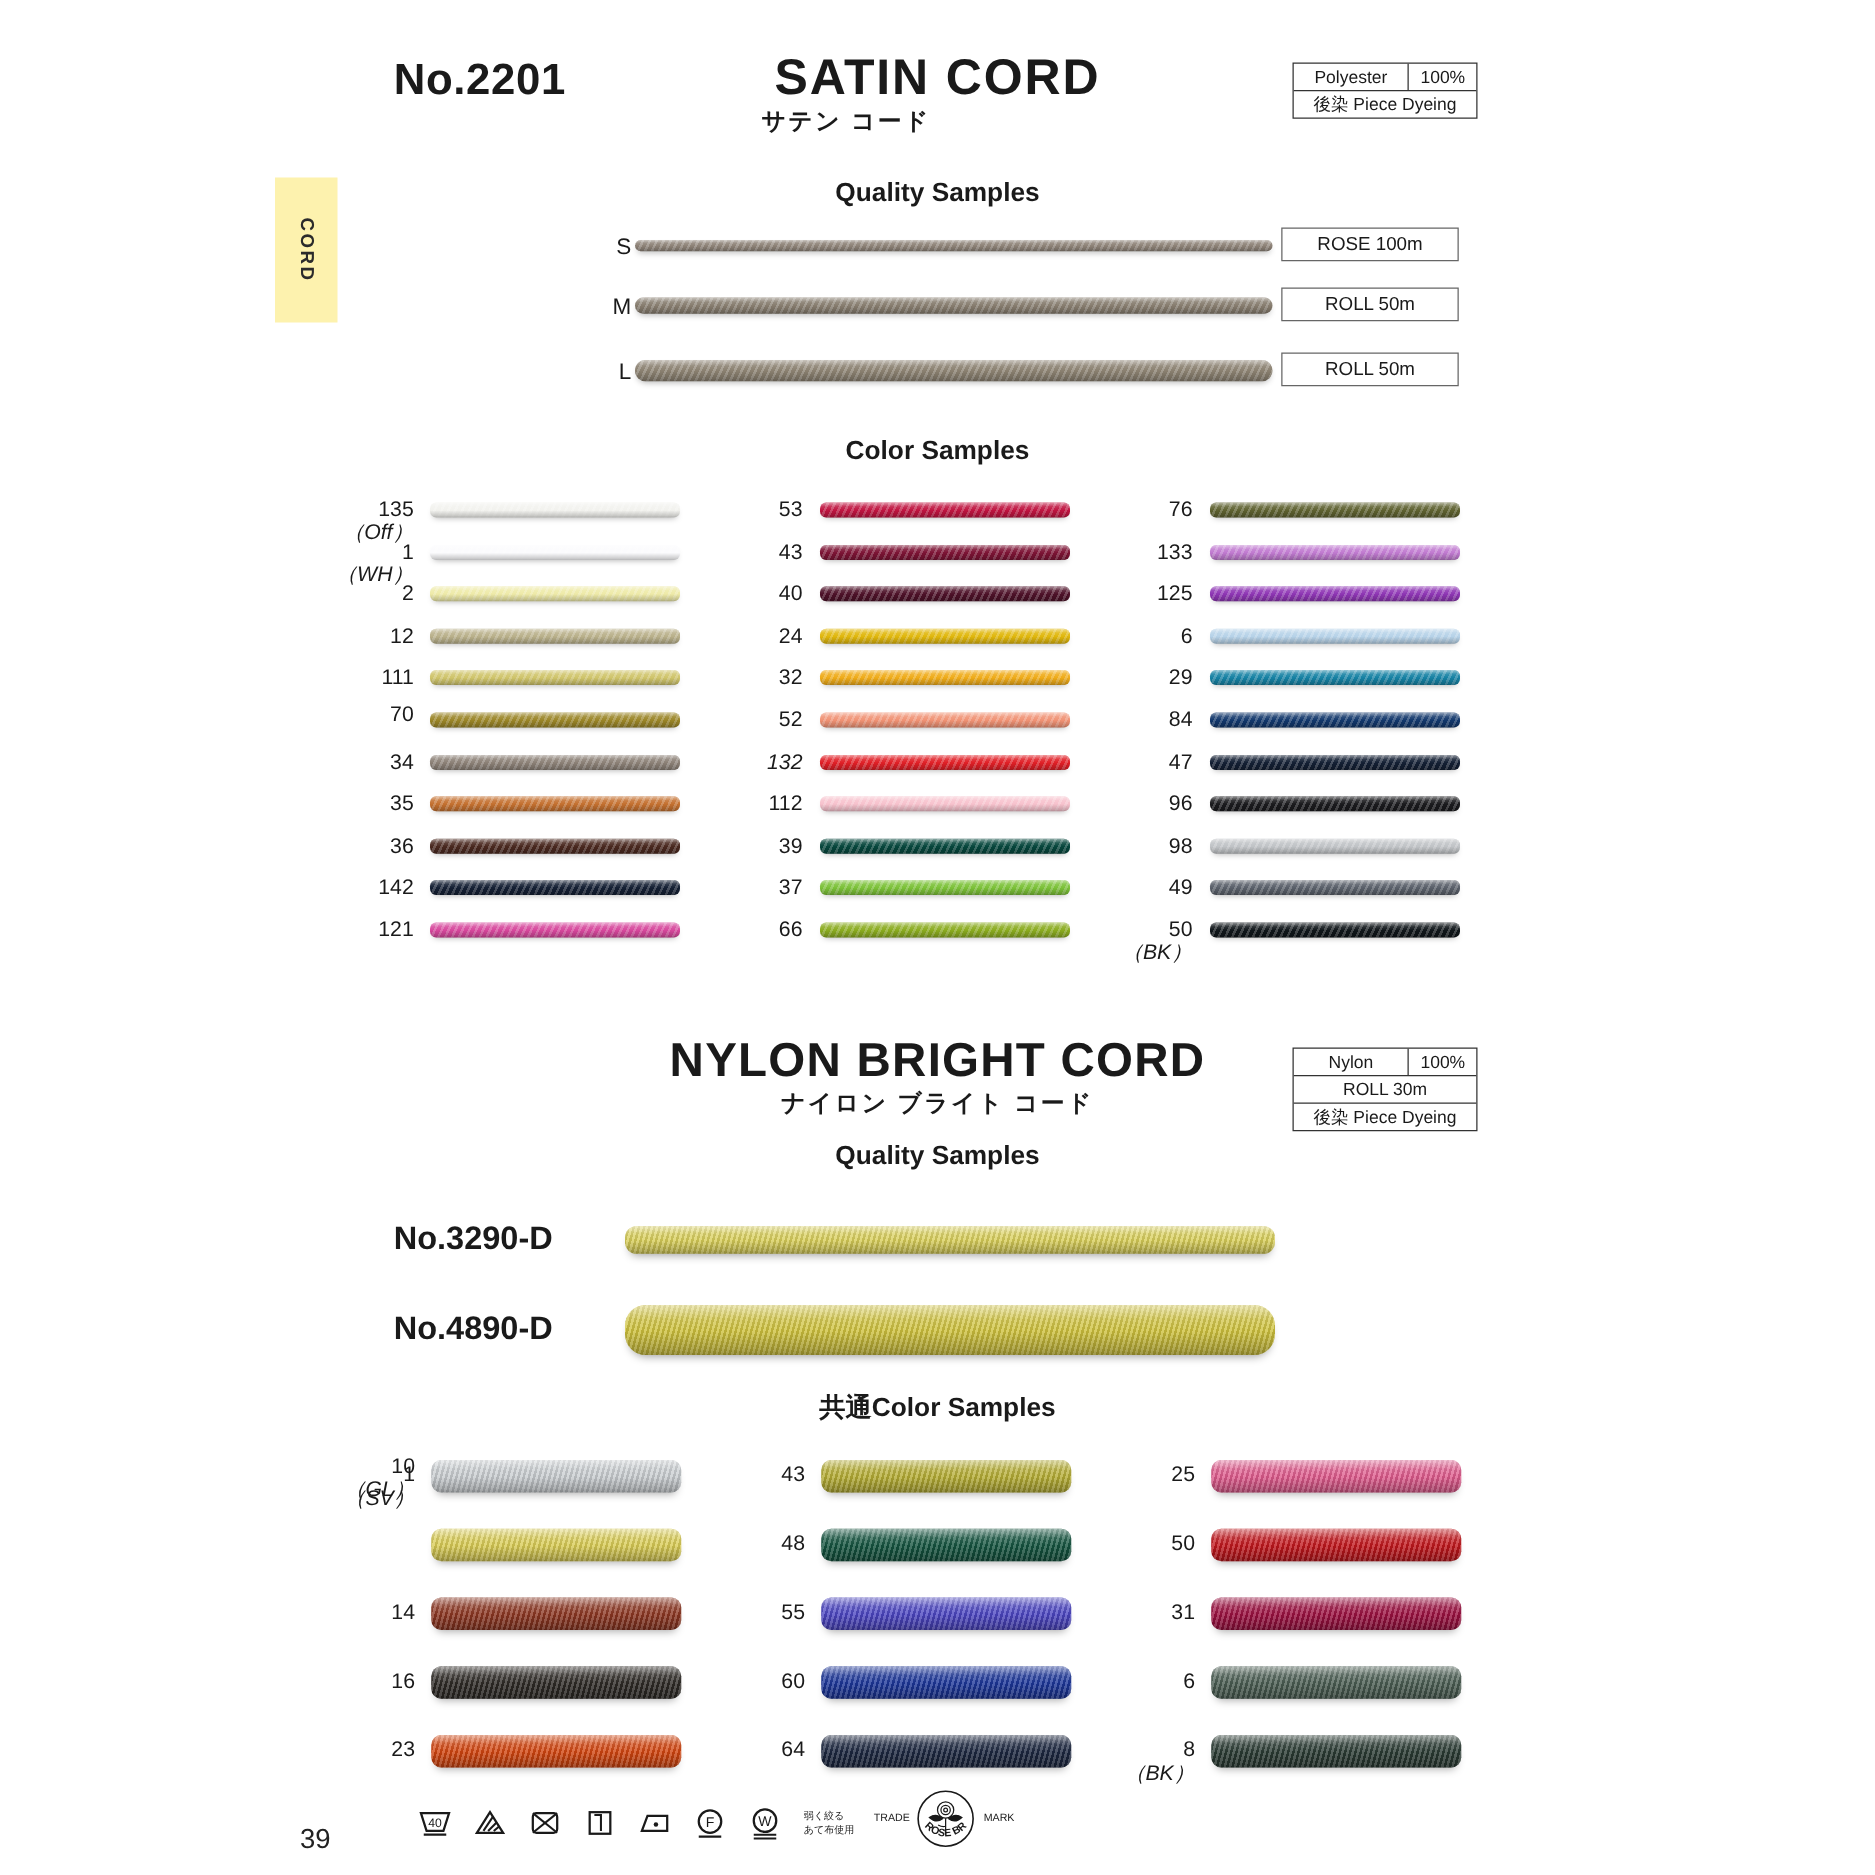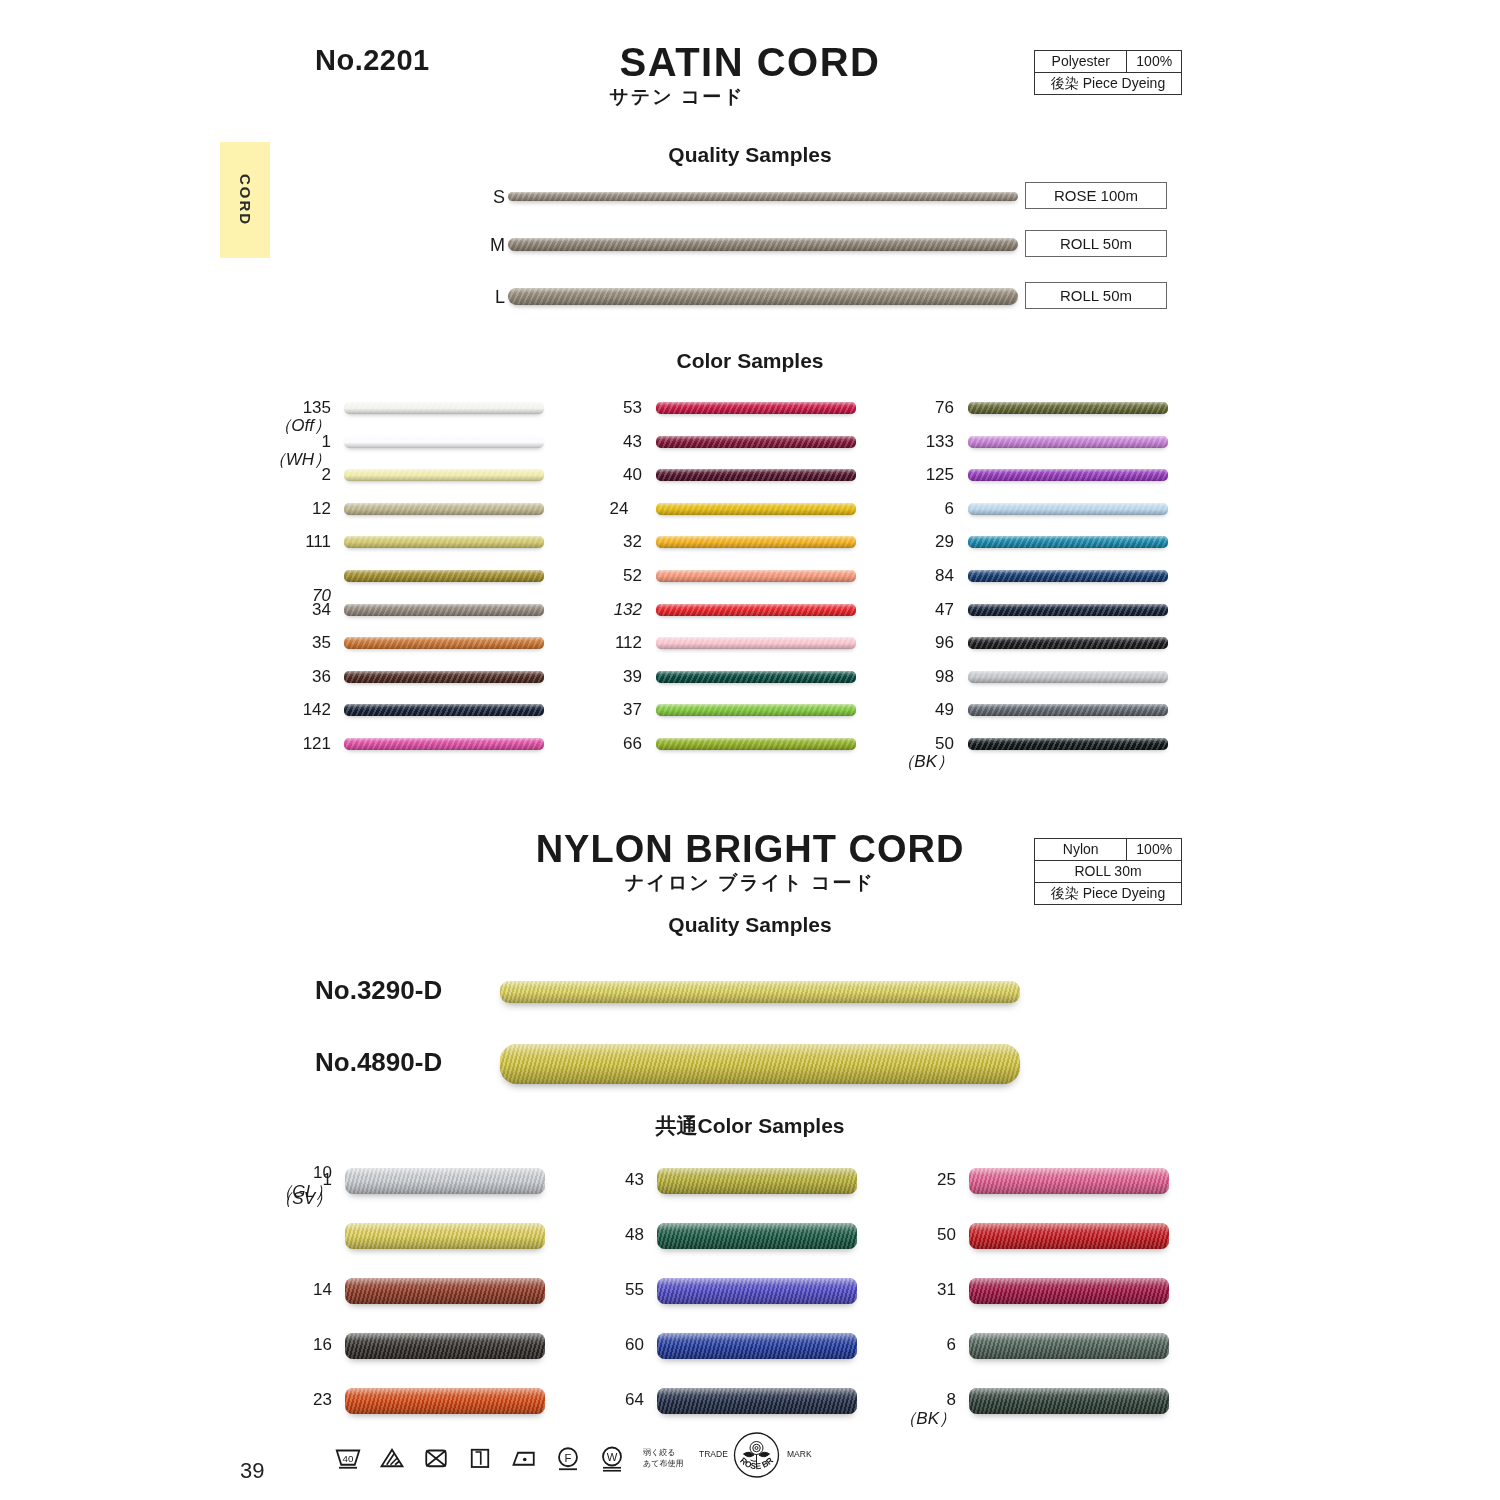--- a/index.html
+++ b/index.html
@@ -19,21 +19,21 @@
     background:#fdf2ae;
   }
   .side-tab span{
     position:absolute;left:50%;top:50%;
     transform:translate(-50%,-50%) rotate(90deg);
     font-size:15px;font-weight:bold;letter-spacing:2px;color:#2b2b2b;
     white-space:nowrap;
   }
 
   
-  .cat-no{position:absolute;left:315px;top:44px;font-size:29px;font-weight:bold;letter-spacing:.5px;}
+  .cat-no{position:absolute;left:315px;top:44px;font-size:35px;font-weight:bold;letter-spacing:.5px;}
   .title-main{
     position:absolute;left:0;top:40px;width:1500px;text-align:center;
     font-size:40px;font-weight:bold;letter-spacing:1.5px;
   }
   .title-jp{
     position:absolute;left:0;top:84px;width:1354px;text-align:center;
     font-size:19px;letter-spacing:2px;font-weight:600;
   }
   .title-main2{
     position:absolute;left:0;top:828px;width:1500px;text-align:center;
@@ -170,21 +170,21 @@
       <div class="cs-label" style="left: 285px; top: 499.8px;">12</div>
       <div class="cs-cord" style="left: 344px; top: 502.8px; background: rgb(185, 176, 138);">
         <span class="braid"></span>
         <span class="sheen"></span>
       </div>
       <div class="cs-label" style="left: 285px; top: 533.4px;">111</div>
       <div class="cs-cord" style="left: 344px; top: 536.4px; background: rgb(207, 196, 106);">
         <span class="braid"></span>
         <span class="sheen"></span>
       </div>
-      <div class="cs-label" style="left: 285px; top: 587px; font-style: italic;">70</div>
+      <div class="cs-label" style="left: 285px; top: 563px;">70</div>
       <div class="cs-cord" style="left: 344px; top: 570px; background: rgb(154, 133, 39);">
         <span class="braid"></span>
         <span class="sheen"></span>
       </div>
       <div class="cs-label" style="left: 285px; top: 600.6px;">34</div>
       <div class="cs-cord" style="left: 344px; top: 603.6px; background: rgb(139, 128, 118);">
         <span class="braid"></span>
         <span class="sheen"></span>
       </div>
       <div class="cs-label" style="left: 285px; top: 634.2px;">35</div>
@@ -215,21 +215,21 @@
       <div class="cs-label" style="left: 596px; top: 432.6px;">43</div>
       <div class="cs-cord" style="left: 656px; top: 435.6px; background: rgb(124, 19, 52);">
         <span class="braid"></span>
         <span class="sheen"></span>
       </div>
       <div class="cs-label" style="left: 596px; top: 466.2px;">40</div>
       <div class="cs-cord" style="left: 656px; top: 469.2px; background: rgb(77, 17, 40);">
         <span class="braid"></span>
         <span class="sheen"></span>
       </div>
-      <div class="cs-label" style="left: 596px; top: 499.8px; text-align: center;">24</div>
+      <div class="cs-label" style="left: 596px; top: 499.8px;">24</div>
       <div class="cs-cord" style="left: 656px; top: 502.8px; background: rgb(224, 183, 11);">
         <span class="braid"></span>
         <span class="sheen"></span>
       </div>
       <div class="cs-label" style="left: 596px; top: 533.4px;">32</div>
       <div class="cs-cord" style="left: 656px; top: 536.4px; background: rgb(239, 171, 24);">
         <span class="braid"></span>
         <span class="sheen"></span>
       </div>
       <div class="cs-label" style="left: 596px; top: 567px;">52</div>

